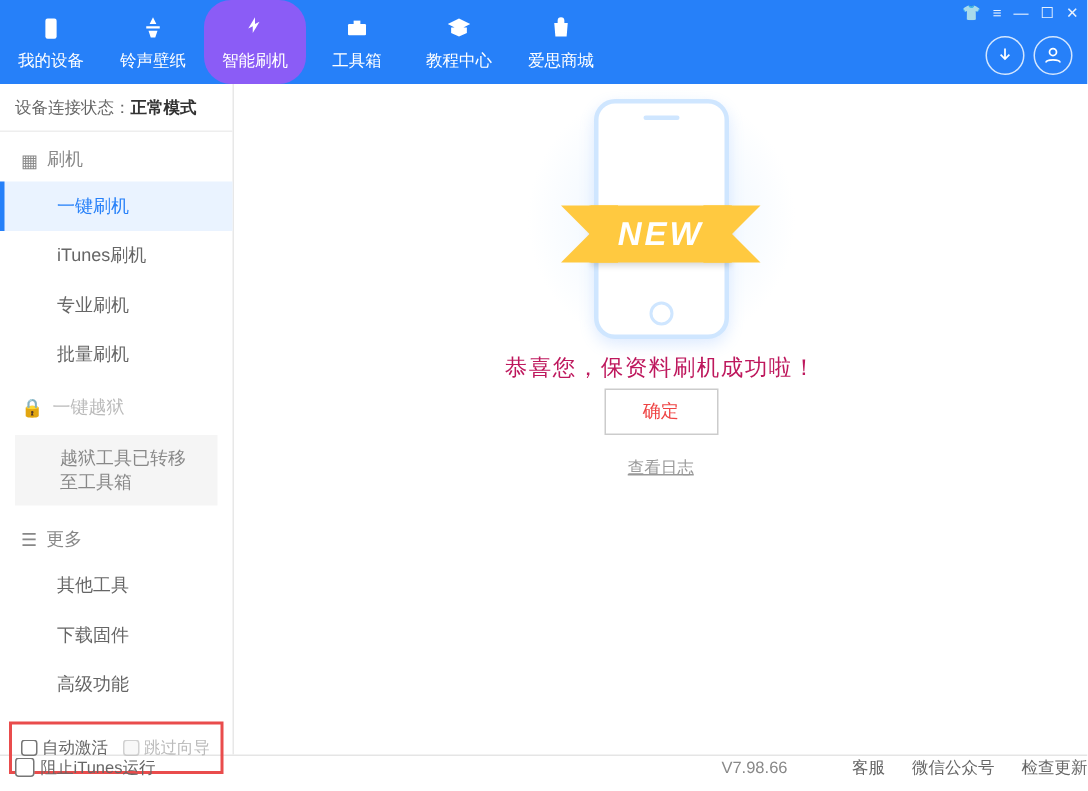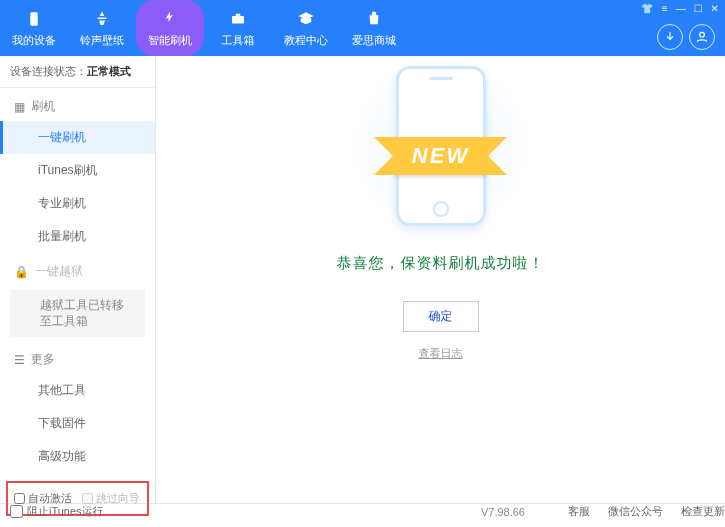--- a/index.html
+++ b/index.html
@@ -41,22 +41,22 @@
 .main { flex: 1; display: flex; flex-direction: column; align-items: center; position: relative; }
 .illus { width: 220px; height: 180px; position: relative; display: flex; align-items: center; justify-content: center; }
 .glow { position: absolute; width: 180px; height: 180px; border-radius: 50%; background: radial-gradient(circle, #e8f3ff 0%, #fff 70%); }
 .phone { position: relative; width: 90px; height: 160px; background: #fff; border: 3px solid #cfe6ff; border-radius: 14px; box-shadow: 0 4px 10px rgba(100,160,255,.2); }
 .phone::before { content: ""; position: absolute; top: 8px; left: 50%; transform: translateX(-50%); width: 24px; height: 3px; background: #cfe6ff; border-radius: 2px; }
 .phone::after { content: ""; position: absolute; bottom: 6px; left: 50%; transform: translateX(-50%); width: 12px; height: 12px; border: 2px solid #cfe6ff; border-radius: 50%; }
 .ribbon { position: absolute; background: #ffc940; color: #fff; font-weight: 900; font-size: 22px; letter-spacing: 2px; padding: 6px 18px; font-style: italic; box-shadow: 0 2px 4px rgba(0,0,0,.15); transform: translateY(10px); }
 .ribbon::before, .ribbon::after { content: ""; position: absolute; top: 0; width: 0; height: 0; border: 19px solid #ffc940; }
 .ribbon::before { left: -20px; border-left-color: transparent; }
 .ribbon::after { right: -20px; border-right-color: transparent; }
-.success-msg { margin-top: 18px; font-size: 15px; color: #15803d; letter-spacing: 1px; }
-.ok-btn { margin-top: 28px; padding: 6px 25px; border: 1px solid #ccc; background: #fff; font-size: 12px; color: #1d4ed8; cursor: pointer; }
+.success-msg { font-size: 15px; color: #be185d; letter-spacing: 1px; }
+.ok-btn { margin-top: 4px; padding: 6px 25px; border: 1px solid #ccc; background: #fff; font-size: 12px; color: #ef4444; cursor: pointer; }
 .log-link { margin-top: 14px; font-size: 11px; color: #999; text-decoration: underline; cursor: pointer; }
 
 .footer { height: 16px; border-top: 1px solid #e5e5e5; display: flex; align-items: center; font-size: 11px; color: #666; padding: 0 10px; }
 .footer label { display: flex; align-items: center; gap: 4px; }
 .footer .ver { margin-left: auto; margin-right: 190px; color: #888; }
 .footer .links { position: absolute; right: 0; display: flex; gap: 18px; }
 .footer .links span { cursor: pointer; }
 </style>
 </head>
 <body>

